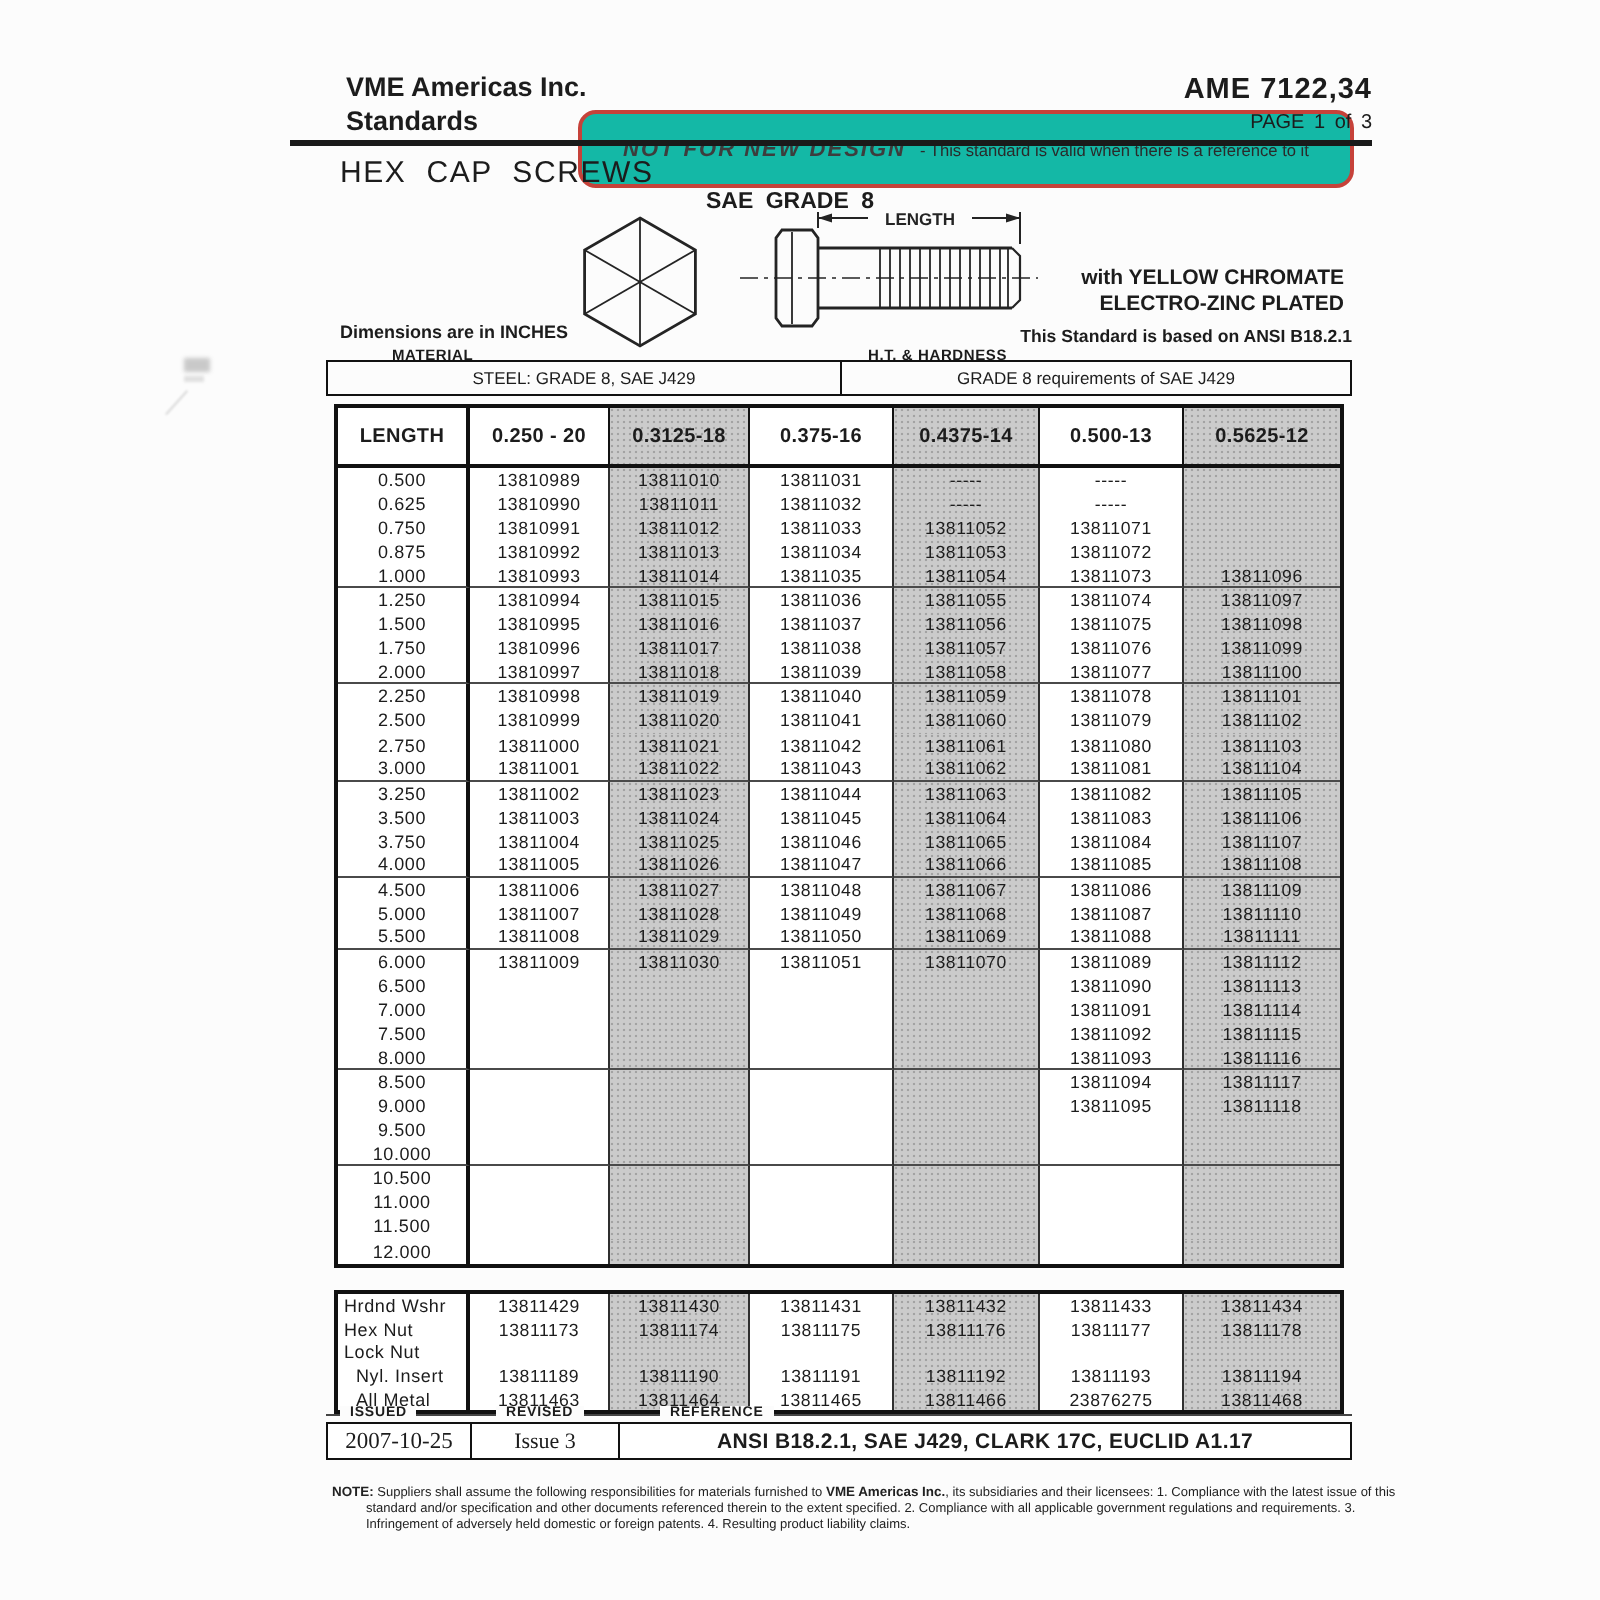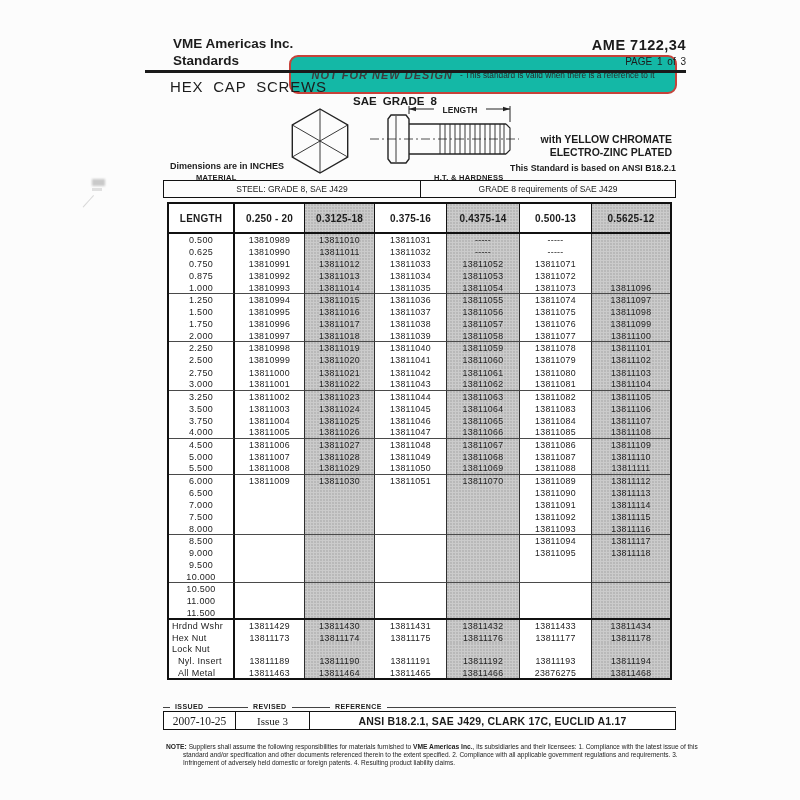--- a/index.html
+++ b/index.html
@@ -61,21 +61,21 @@
   .mcell{box-sizing:border-box;border-right:1px solid #2f2f2f;display:flex;align-items:center;justify-content:center;
          font-size:8.8px;letter-spacing:0.3px;}
   .mcell:first-child{border-right:2px solid #111;font-size:9px;}
   .mcell:last-child{border-right:none;}
   .gsep .mcell{border-bottom:1px solid #4a4a4a;}
   .shade{background-color:var(--shade);
          background-image:radial-gradient(circle at 1px 1px, #a3a3a3 0.6px, rgba(0,0,0,0) 0.8px);
          background-size:3px 3px;}
 
   
-  .acc-table{position:absolute;left:167px;top:618px;border:2.5px solid #111;background:#fff;}
+  .acc-table{position:absolute;left:167px;top:645px;border:2.5px solid #111;background:#fff;}
   .arow{height:11.7px;}
   .acell{box-sizing:border-box;border-right:1px solid #2f2f2f;display:flex;align-items:center;justify-content:center;
          font-size:8.8px;letter-spacing:0.3px;}
   .acell:first-child{border-right:2px solid #111;justify-content:flex-start;padding-left:3px;font-size:9px;}
   .acell:last-child{border-right:none;}
   .acell.indent{padding-left:9px;}
 
   
   .flabel-line{position:absolute;left:163px;top:707px;width:513px;height:1px;background:#444;}
   .flabel{position:absolute;top:703px;font-size:7px;font-weight:bold;background:var(--paper);padding:0 5px;letter-spacing:0.4px;}

